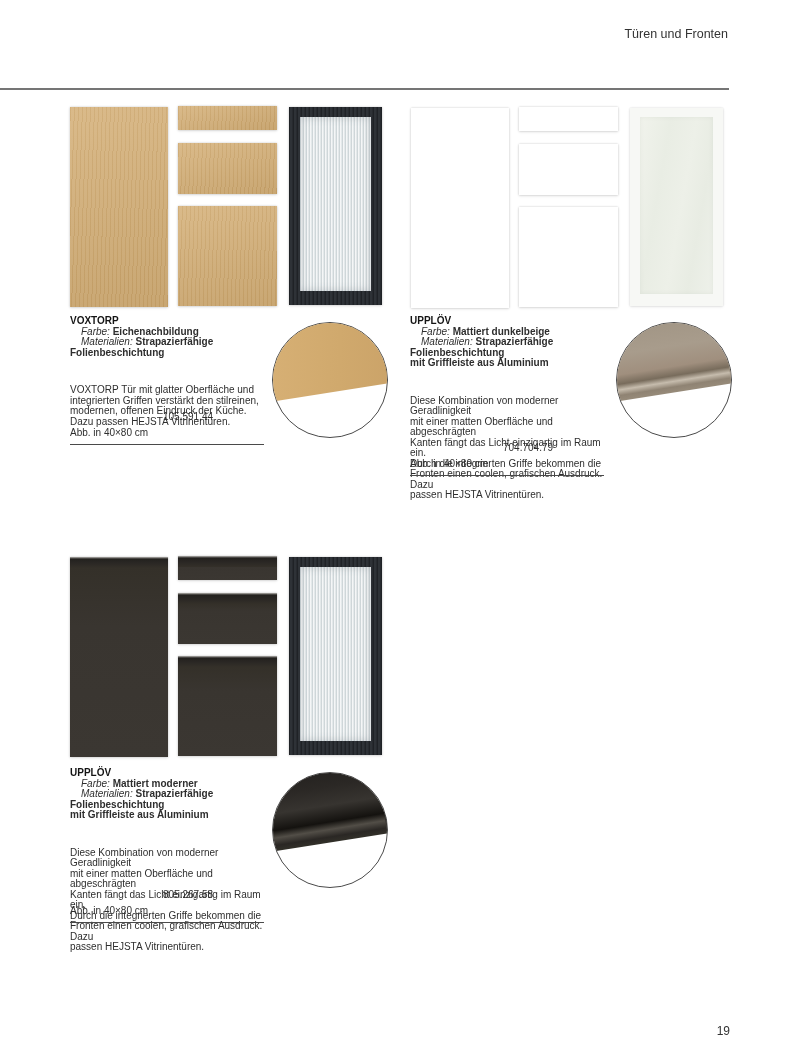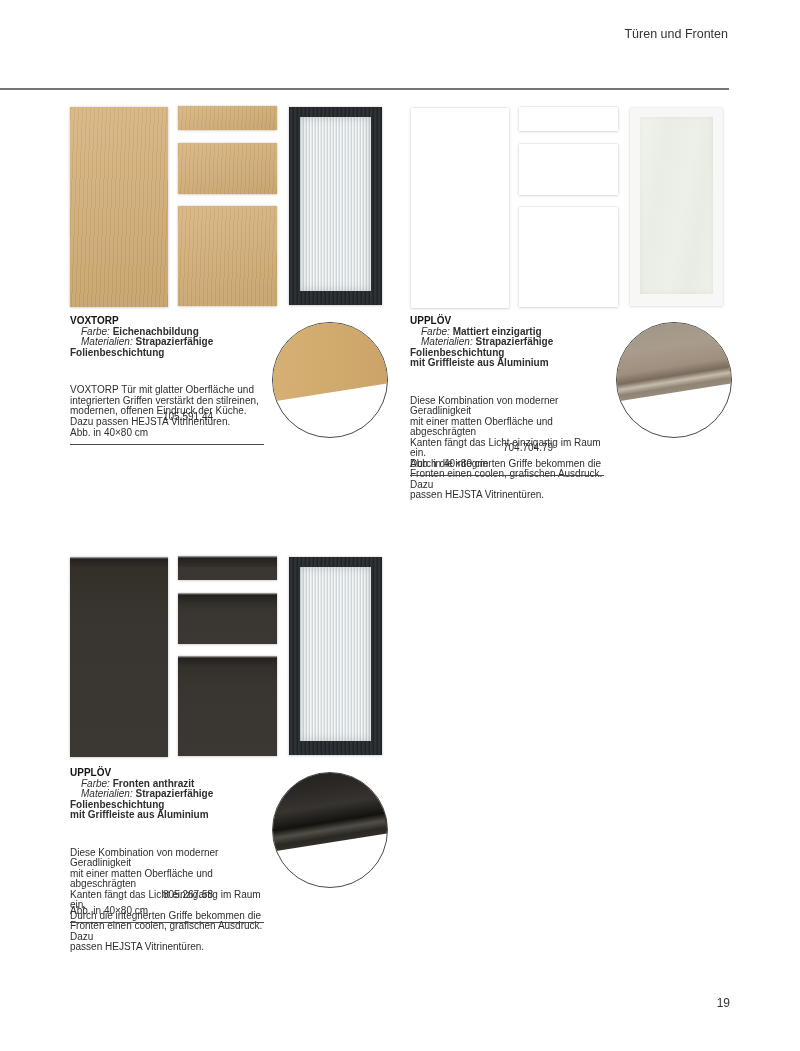--- a/index.html
+++ b/index.html
@@ -89,21 +89,21 @@
   .s2 .info { left:410px; top:316px; }
   .s3 .info { left:70px;  top:768px; }
   .s1 .abb { left:70px;  top:412px; }
   .s2 .abb { left:410px; top:443px; }
   .s3 .abb { left:70px;  top:890px; }
   .s1 .circle { left:272px; top:322px; }
   .s2 .circle { left:616px; top:322px; }
   .s3 .circle { left:272px; top:772px; }
 
   
-  .page-number { position:absolute; right:70px; top:996px; font-size:12px; color:#333; }
+  .page-number { position:absolute; right:70px; top:1024px; font-size:12px; color:#333; }
 </style>
 </head>
 <body>
 
 <div class="page">
 
   <div class="header-title">Türen und Fronten</div>
   <div class="header-rule"></div>
 
   <section class="s1">
@@ -149,21 +149,21 @@
       <div class="panel p-d2 beige"></div>
       <div class="panel p-d3 beige"></div>
       <div class="panel p-glass frame-white">
         <div class="glasspane"></div>
       </div>
     </div>
     <div class="info">
       <h3>UPPLÖV</h3>
       <div class="row">
         <span class="lbl">Farbe:</span>
-        <span class="val">Mattiert einzigartig</span>
+        <span class="val">Mattiert dunkelbeige</span>
       </div>
       <div class="row">
         <span class="lbl">Materialien:</span>
         <span class="val">Strapazierfähige Folienbeschichtung
 mit Griffleiste aus Aluminium</span>
       </div>
       <p class="desc">Diese Kombination von moderner Geradlinigkeit
 mit einer matten Oberfläche und abgeschrägten
 Kanten fängt das Licht einzigartig im Raum ein.
 Durch die integrierten Griffe bekommen die
@@ -188,21 +188,21 @@
       <div class="panel p-d2 anth"></div>
       <div class="panel p-d3 anth"></div>
       <div class="panel p-glass frame-dark">
         <div class="glasspane"></div>
       </div>
     </div>
     <div class="info">
       <h3>UPPLÖV</h3>
       <div class="row">
         <span class="lbl">Farbe:</span>
-        <span class="val">Fronten anthrazit</span>
+        <span class="val">Mattiert moderner</span>
       </div>
       <div class="row">
         <span class="lbl">Materialien:</span>
         <span class="val">Strapazierfähige Folienbeschichtung
 mit Griffleiste aus Aluminium</span>
       </div>
       <p class="desc">Diese Kombination von moderner Geradlinigkeit
 mit einer matten Oberfläche und abgeschrägten
 Kanten fängt das Licht einzigartig im Raum ein.
 Durch die integrierten Griffe bekommen die

